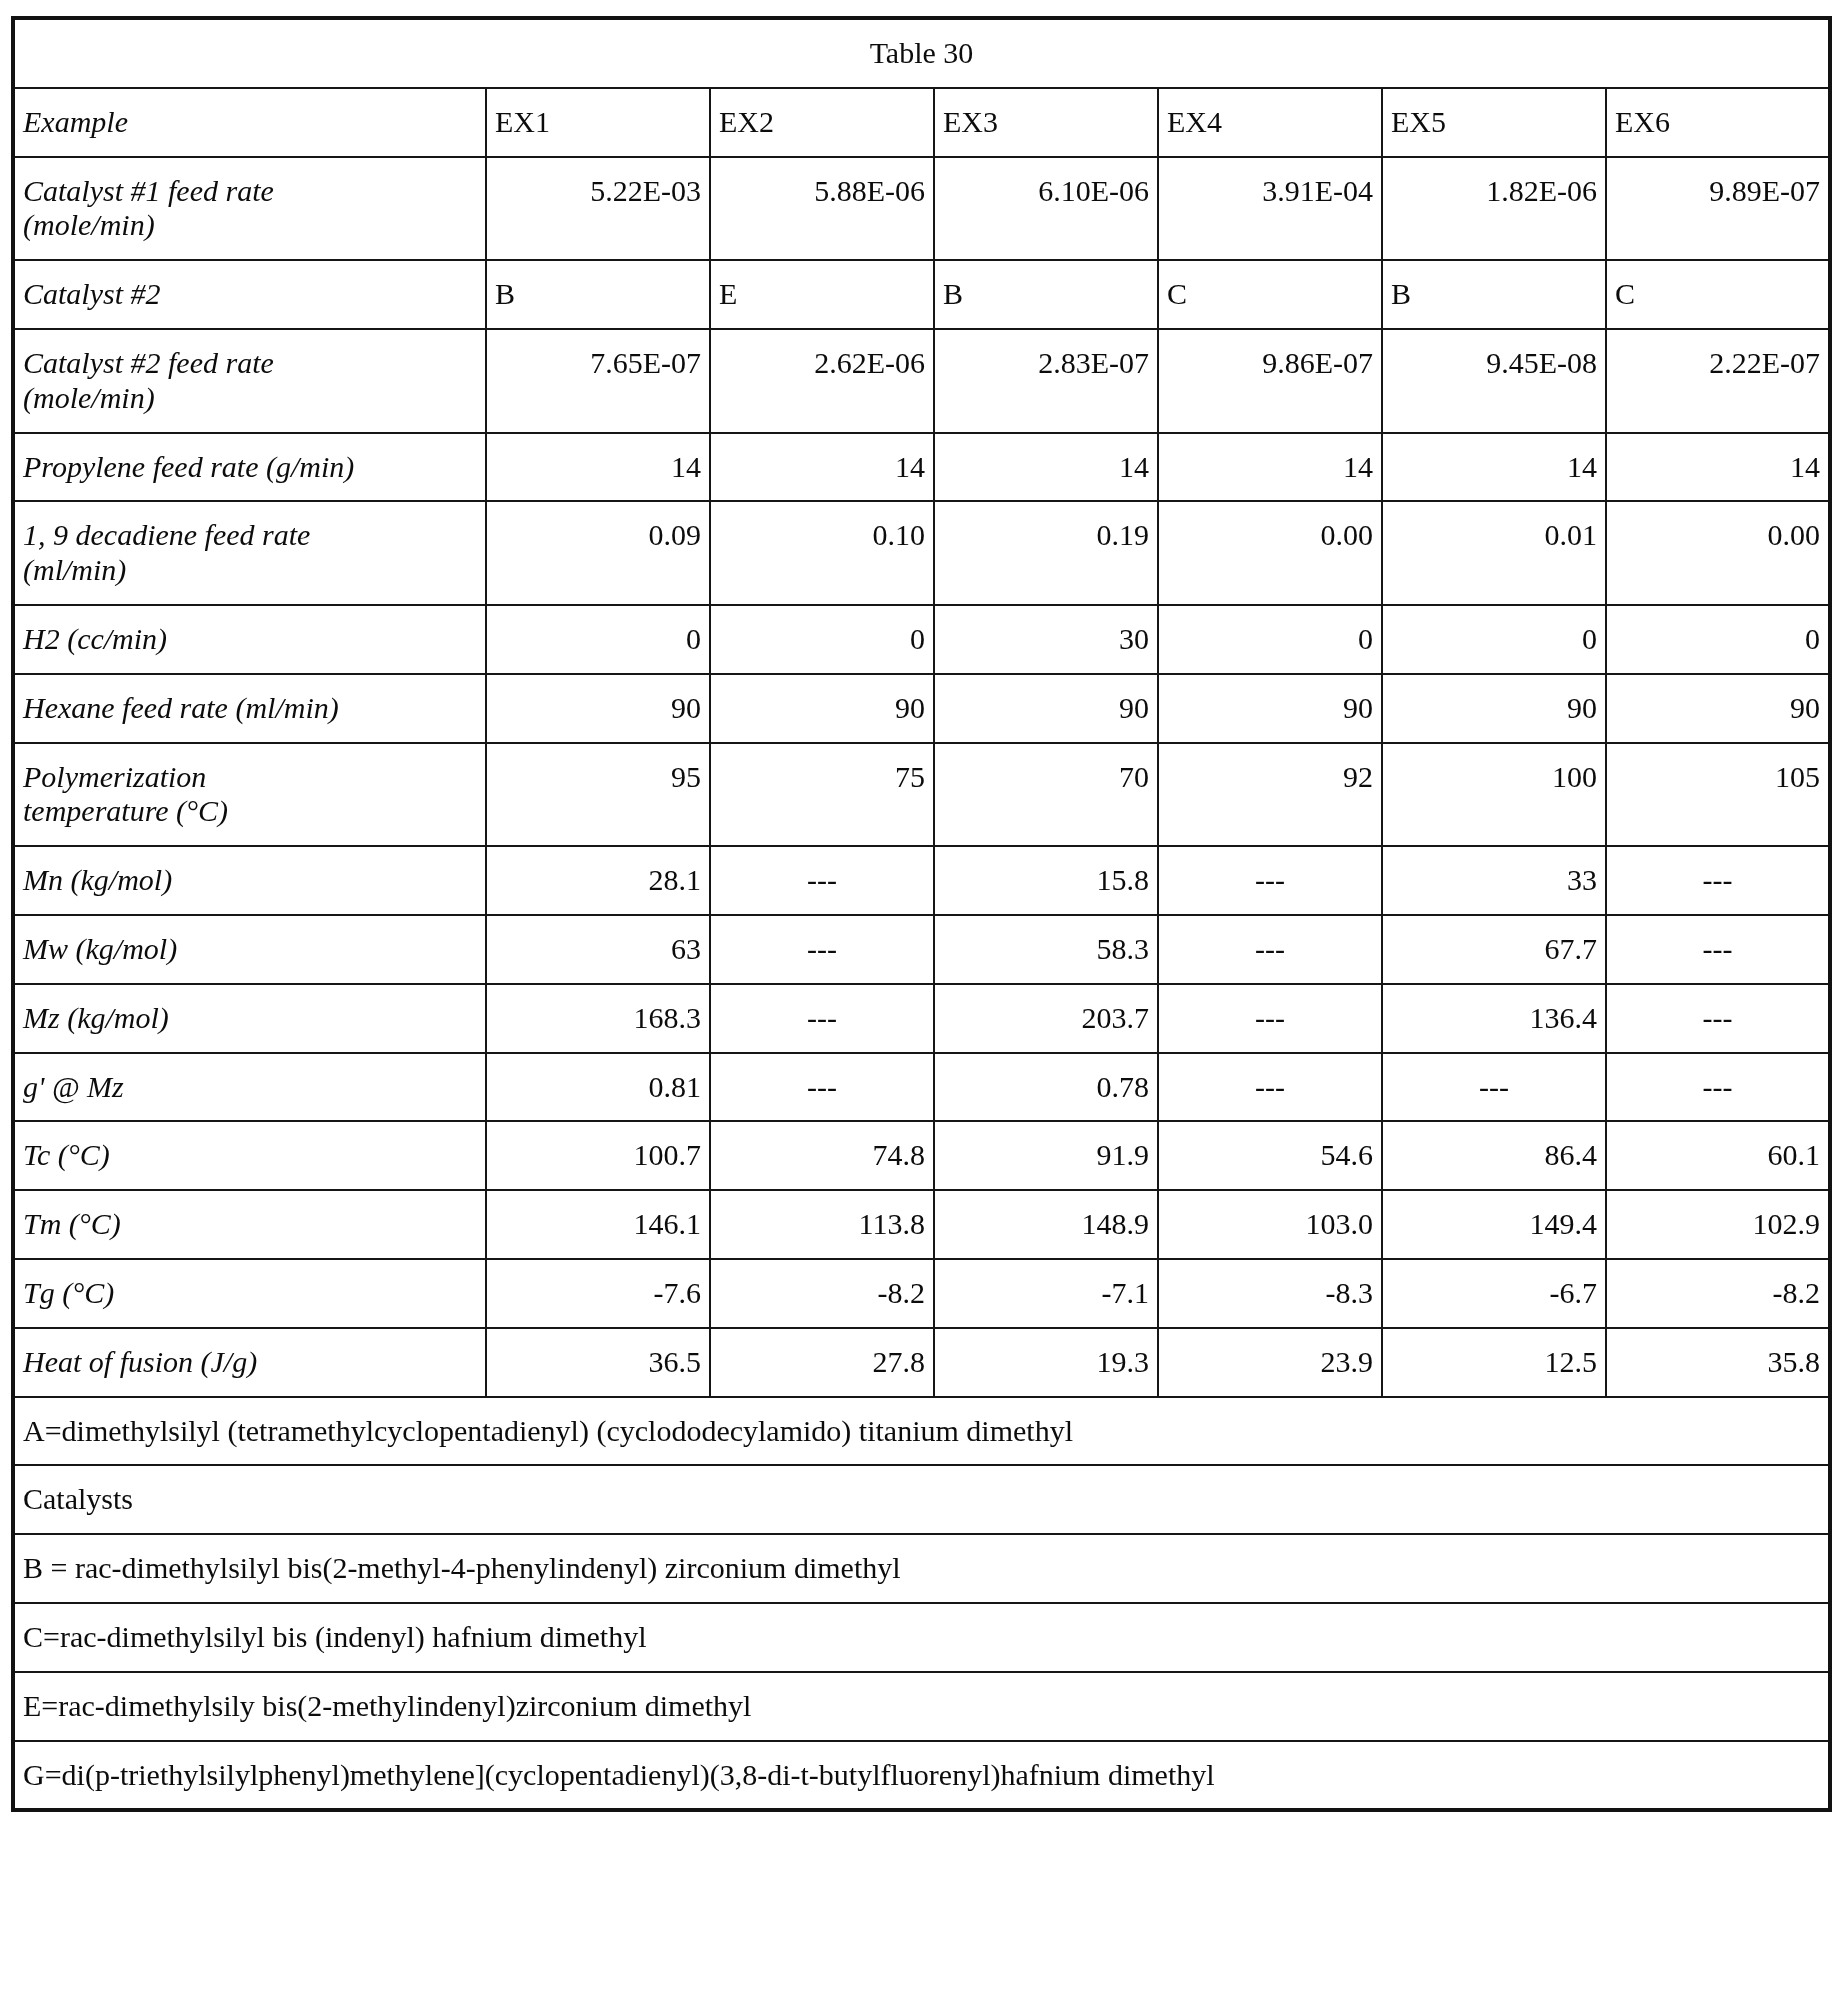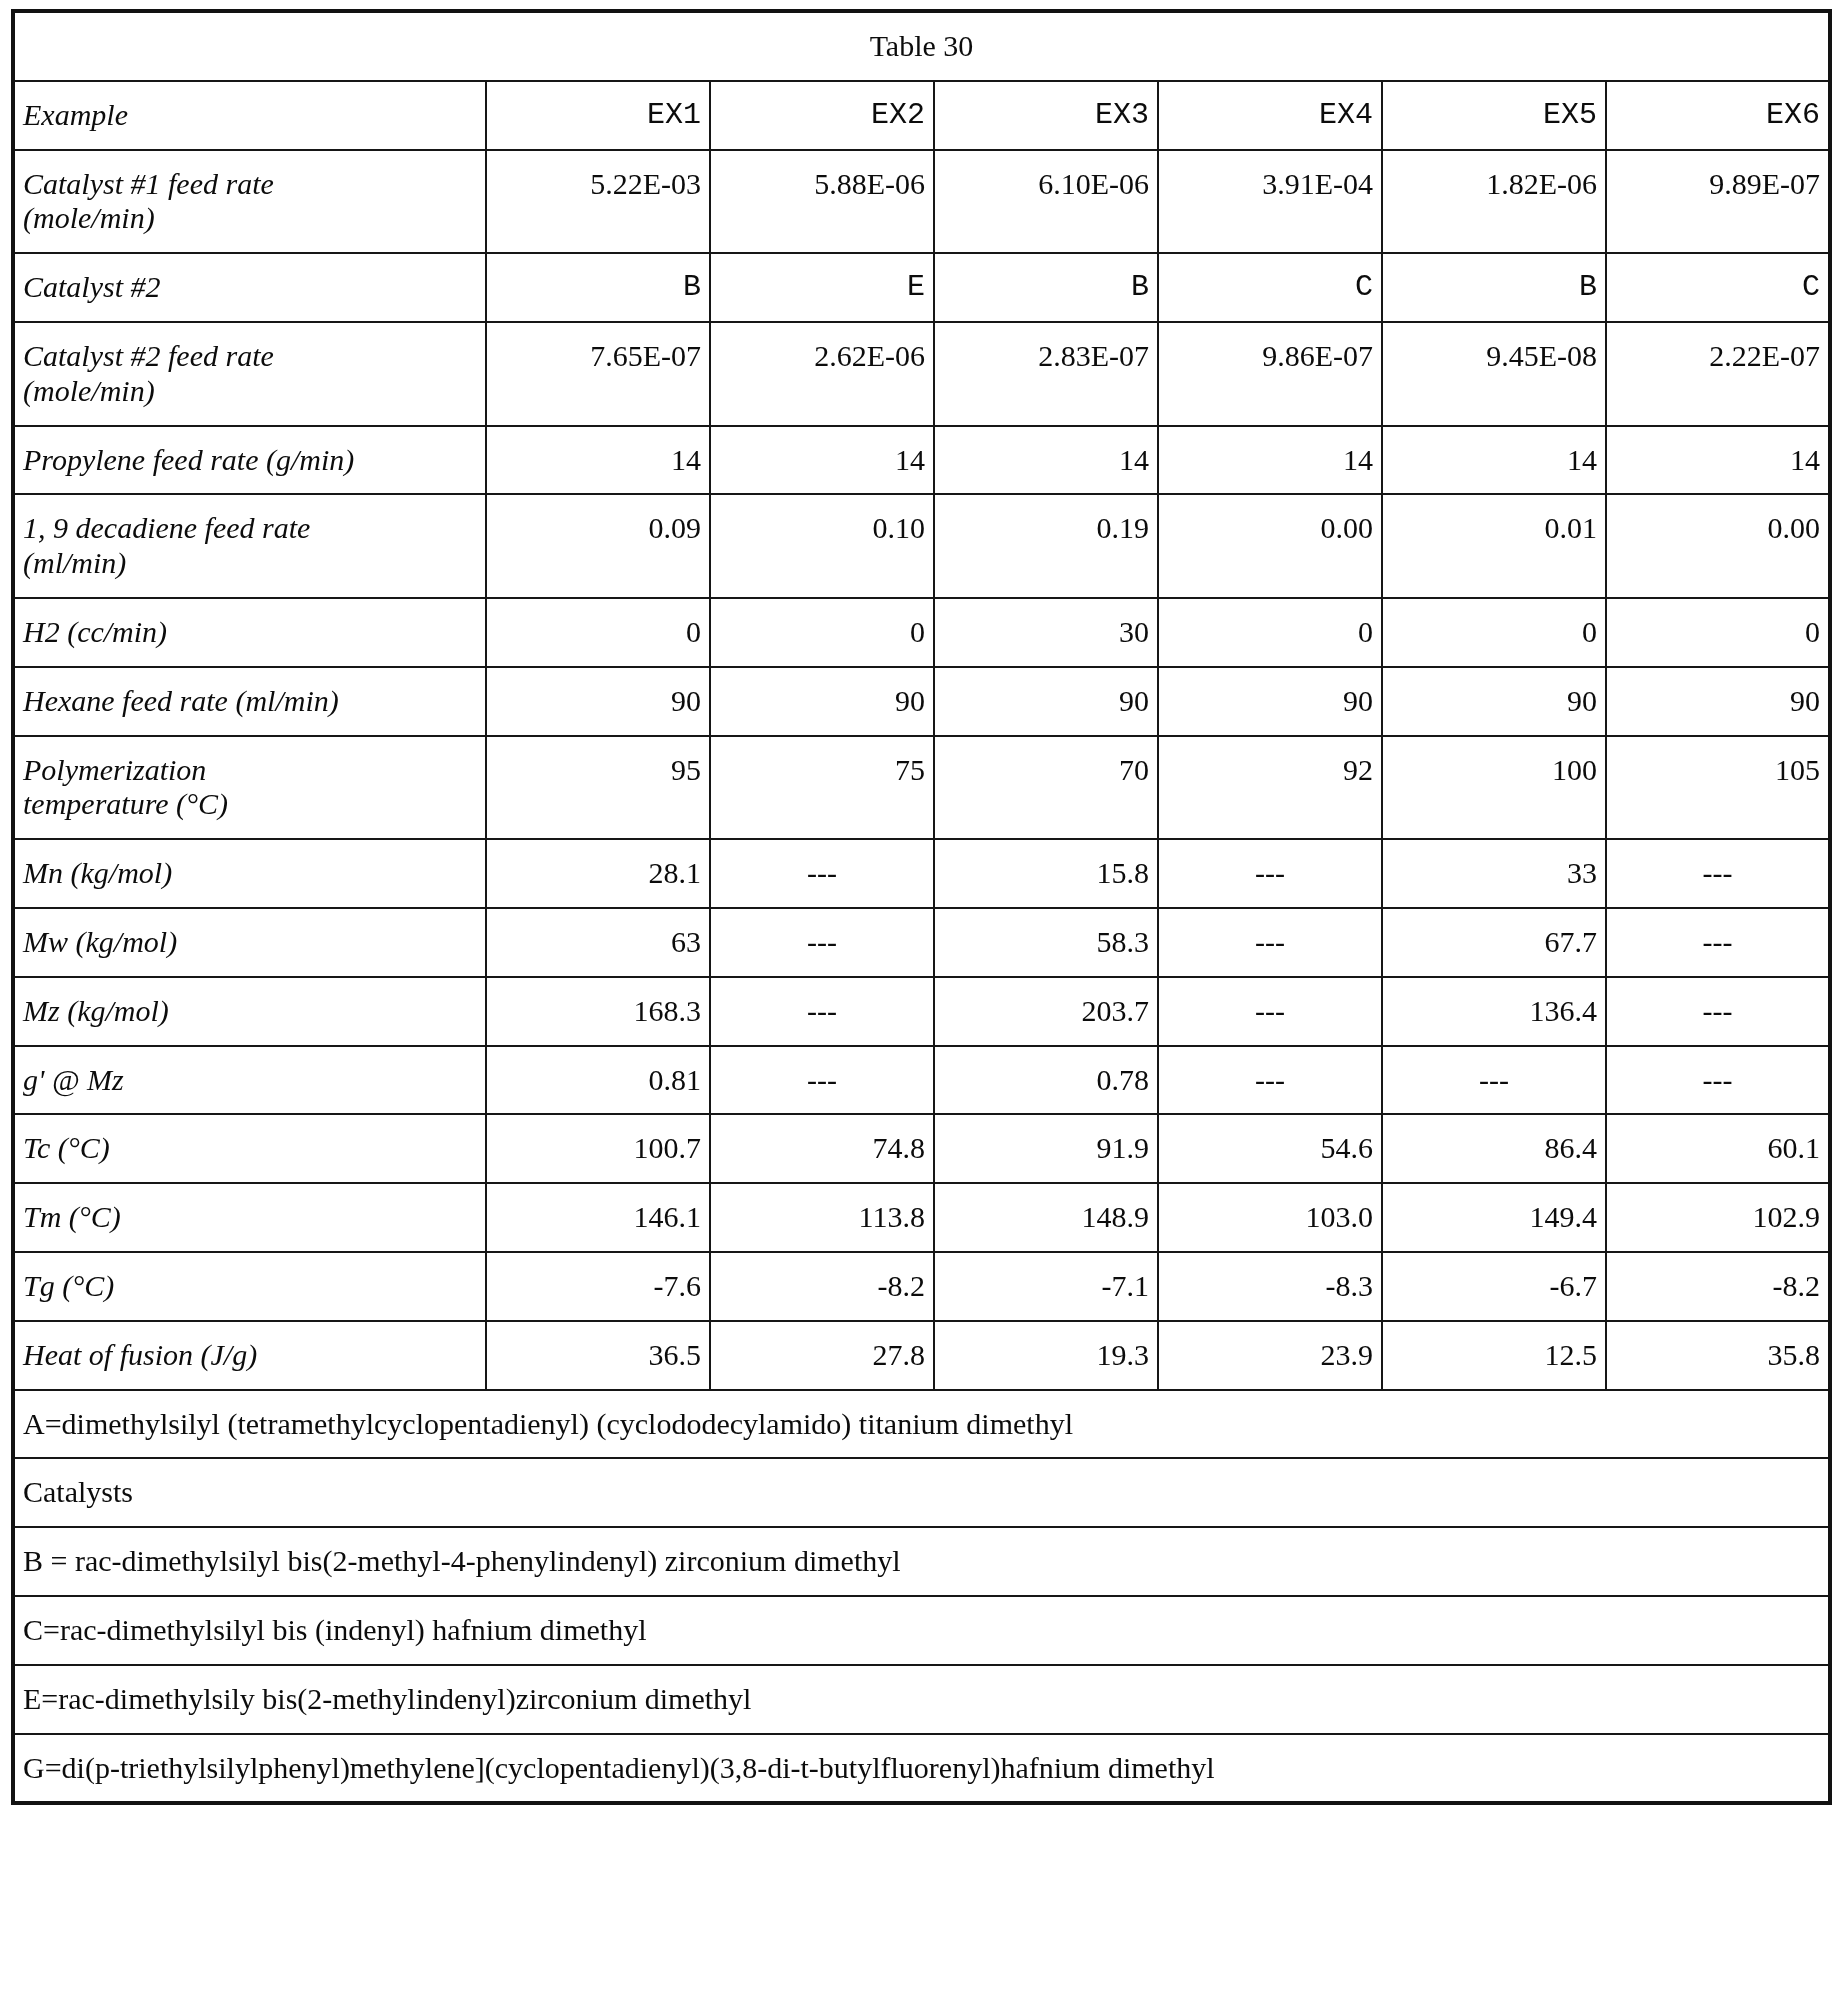--- a/index.html
+++ b/index.html
@@ -16,20 +16,21 @@
   }
   .page {
     padding: 9px 11px 9px 11px;
   }
   table.doc-table {
     border-collapse: collapse;
     table-layout: fixed;
     width: 1817px;
     border: 4px solid #121212;
     background: #ffffff;
+    margin-top: 7px;
   }
   table.doc-table td {
     border: 2px solid #161616;
     vertical-align: top;
     font-size: 30px;
     line-height: 1.16;
     padding: 16px 8px 16px 8px;
     overflow: hidden;
     word-wrap: break-word;
   }
@@ -38,22 +39,21 @@
     font-size: 31px;
     padding: 11px 8px 11px 8px;
   }
   td.lbl {
     text-align: left;
     white-space: pre-line;
     padding-left: 9px;
     font-style: italic;
   }
   td.c {
-    text-align: right;
-    font-family: Liberation Mono, monospace;
+    text-align: left;
   }
   td.r {
     text-align: right;
     padding-right: 8px;
   }
   td.dash {
     text-align: center;
   }
   td.note {
     text-align: left;

